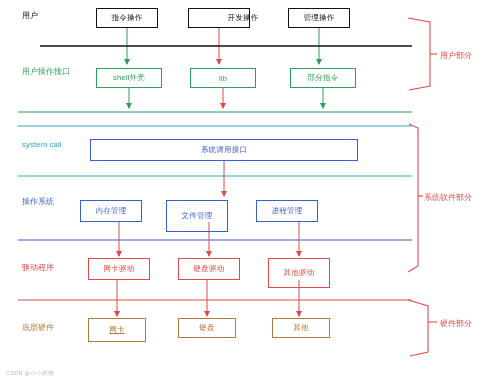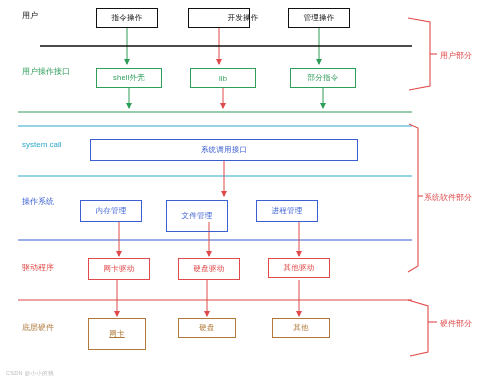--- a/index.html
+++ b/index.html
@@ -137,23 +137,23 @@
   <div class="node" style="left:290px; top:68px; width:66px; height:20px; border-color:#2e9e5b; color:#2e9e5b;">部分指令</div>
 
   <div class="node" style="left:90px; top:139px; width:268px; height:22px; border-color:#3b5fd0; color:#3b5fd0;">系统调用接口</div>
 
   <div class="node" style="left:80px; top:200px; width:62px; height:22px; border-color:#3b5fd0; color:#3b5fd0;">内存管理</div>
   <div class="node" style="left:166px; top:200px; width:62px; height:32px; border-color:#3b5fd0; color:#3b5fd0;">文件管理</div>
   <div class="node" style="left:256px; top:200px; width:62px; height:22px; border-color:#3b5fd0; color:#3b5fd0;">进程管理</div>
 
   <div class="node" style="left:88px; top:258px; width:62px; height:22px; border-color:#e04a4a; color:#e04a4a;">网卡驱动</div>
   <div class="node" style="left:178px; top:258px; width:62px; height:22px; border-color:#e04a4a; color:#e04a4a;">硬盘驱动</div>
-  <div class="node" style="left:268px; top:258px; width:62px; height:20px; border-color:#e04a4a; color:#e04a4a;">其他驱动</div>
+  <div class="node" style="left:268px; top:258px; width:62px; height:30px; border-color:#e04a4a; color:#e04a4a;">其他驱动</div>
 
-  <div class="node" style="left:88px; top:318px; width:58px; height:32px; border-color:#b07a3a; color:#b07a3a;text-decoration:underline;">网卡</div>
+  <div class="node" style="left:88px; top:318px; width:58px; height:24px; border-color:#b07a3a; color:#b07a3a;text-decoration:underline;">网卡</div>
   <div class="node" style="left:178px; top:318px; width:58px; height:20px; border-color:#b07a3a; color:#b07a3a;">硬盘</div>
   <div class="node" style="left:272px; top:318px; width:58px; height:20px; border-color:#b07a3a; color:#b07a3a;">其他</div>
 
   <div class="side-label" style="left:440px; top:50px; color:#e04a4a;">用户部分</div>
   <div class="side-label" style="left:424px; top:192px; color:#e04a4a;">系统软件部分</div>
   <div class="side-label" style="left:440px; top:318px; color:#e04a4a;">硬件部分</div>
 
   <div class="watermark">CSDN @小小的我</div>
 </div>
 

